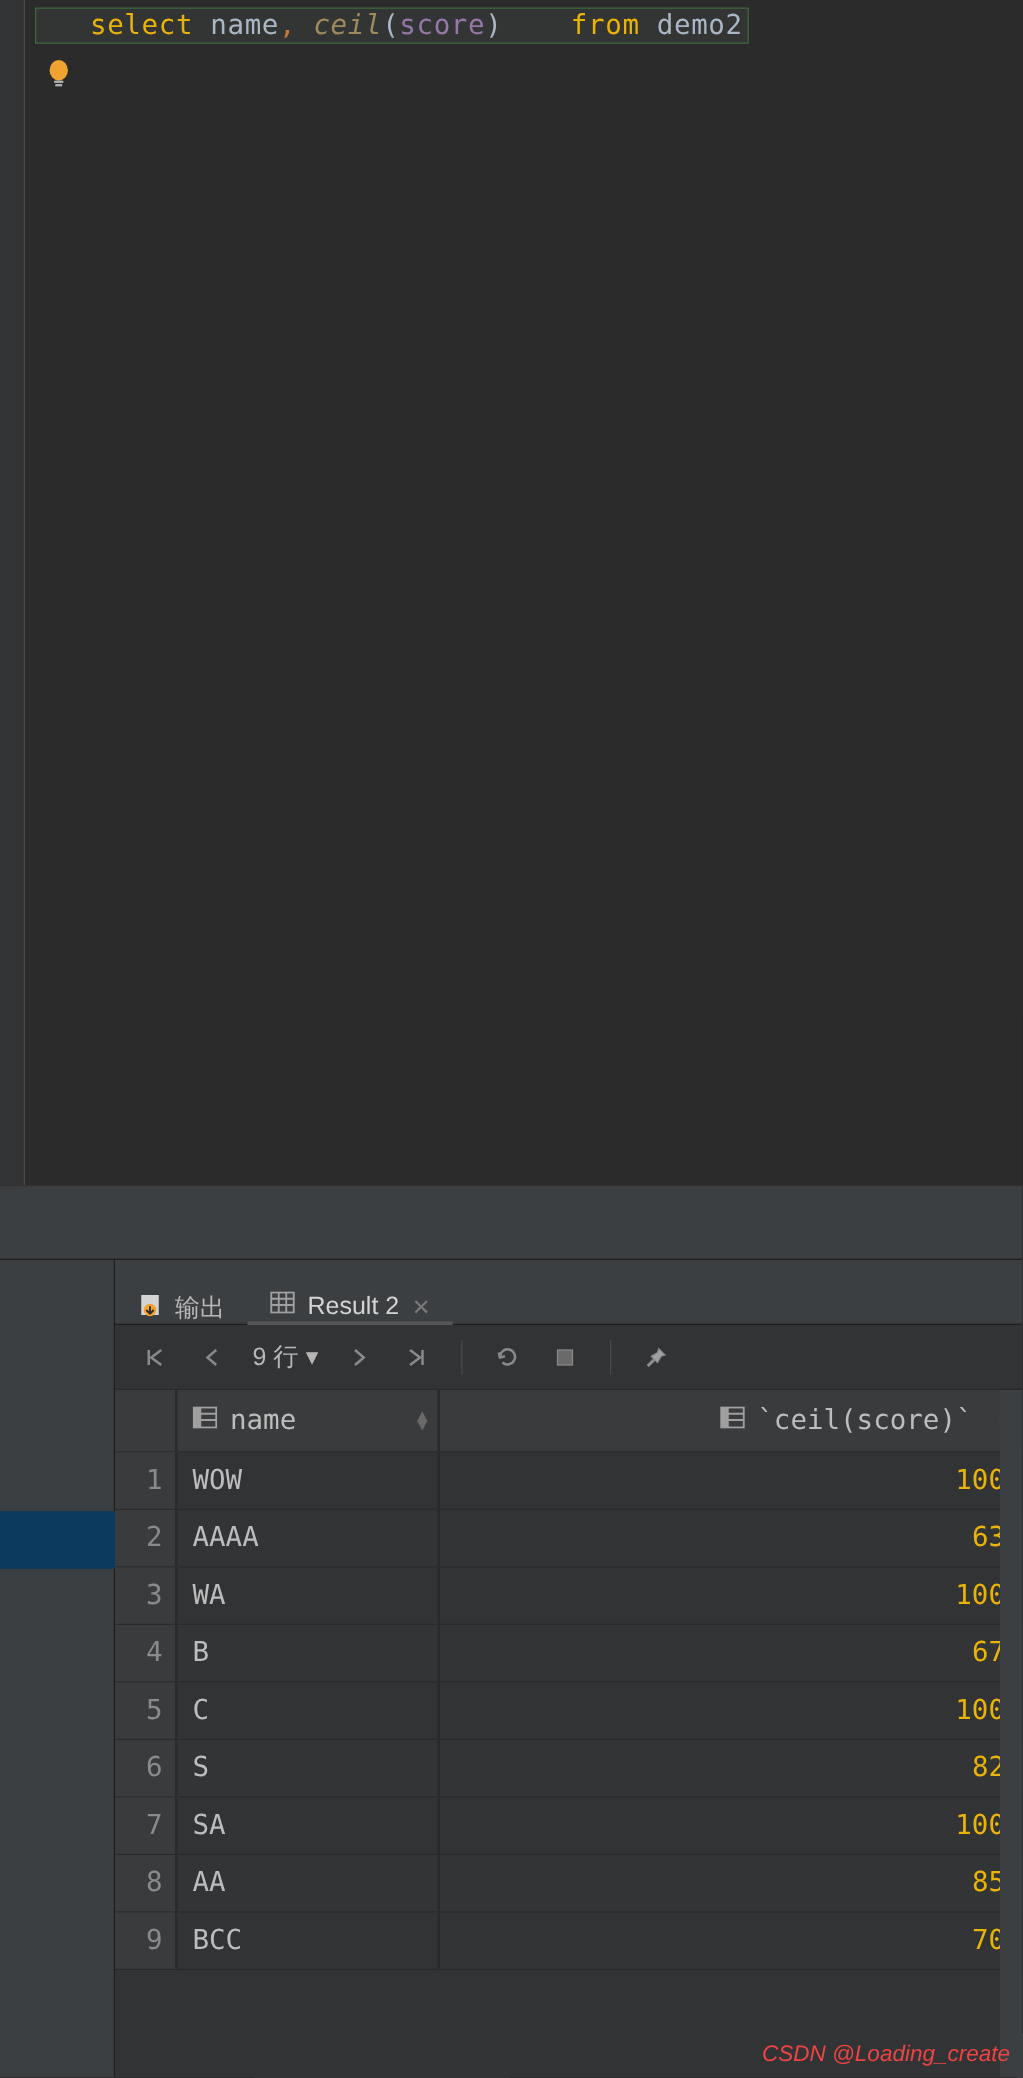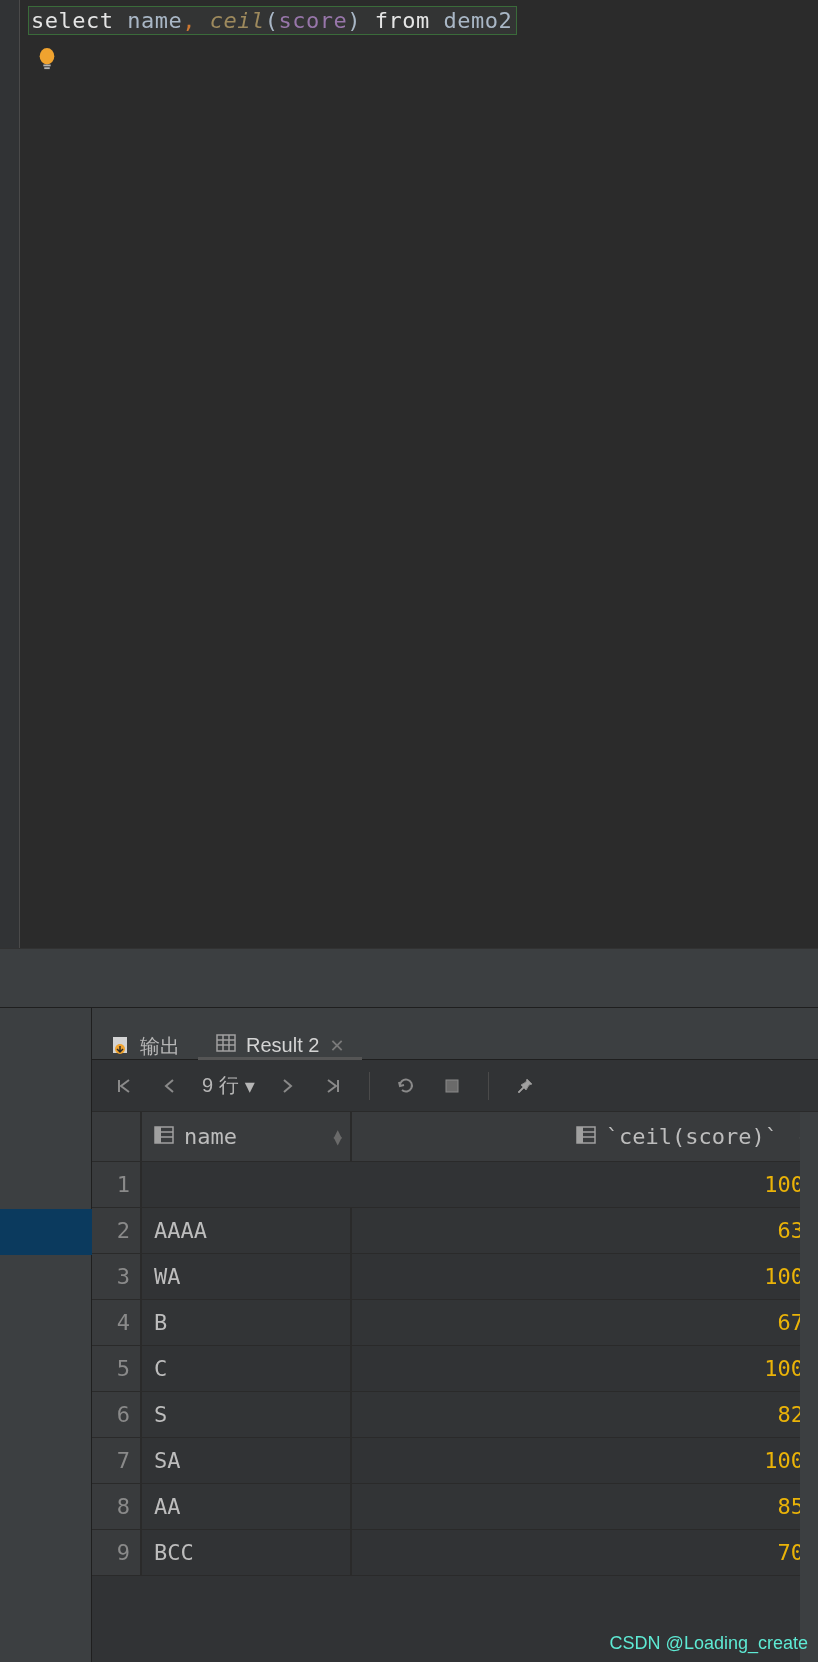--- a/index.html
+++ b/index.html
@@ -28,21 +28,21 @@
   position: absolute;
   left: 28px;
   top: 6px;
   font-size: 22px;
   letter-spacing: 0.5px;
   white-space: pre;
   border: 1px solid #3a6b3a;
   padding: 1px 4px 1px 2px;
   background: #333434;
 }
-.tk-kw { color: #e5e5e5; }
+.tk-kw { color: #eab308; margin-left: 41px; }
 .tk-id { color: #a9b7c6; }
 .tk-fn { color: #9e8a5d; font-style: italic; }
 .tk-paren { color: #a9b7c6; }
 .tk-arg { color: #9876aa; }
 .tk-tbl { color: #a9b7c6; }
 .tk-comma { color: #cc7832; }
 .bulb {
   position: absolute;
   left: 36px;
   top: 46px;
@@ -165,23 +165,24 @@
   padding: 0 12px;
   font-size: 22px;
   border-right: 2px solid #2a2a2a;
 }
 .cell.name { flex: 0 0 210px; color: #bdbdbd; }
 .cell.num  { flex: 1; justify-content: flex-end; color: #eab308; }
 .col-icon svg { width: 20px; height: 18px; }
 .watermark {
   position: absolute;
   right: 10px; bottom: 8px;
-  color: #5eead4;
+  color: #ef4444;
   font-size: 18px;
   font-family: sans-serif;
+  font-style: italic;
 }
 .scrollbar-track {
   position: absolute;
   right: 0; top: 104px; bottom: 0;
   width: 18px;
   background: #3c3f41;
 }
 </style>
 </head>
 <body>
@@ -300,20 +301,21 @@
                 <line x1="1" y1="11" x2="19" y2="11" stroke="#a0a0a0" stroke-width="1.5"></line>
               </svg></span>
           <span>`ceil(score)`</span>
         </div>
         <span class="sort">▲<br>▼</span>
       </div>
     </div>
     <div id="rows-container">
         <div class="data-row">
           <div class="rownum-col">1</div>
+          <div class="cell name">WOW</div>
           <div class="cell num">100</div>
         </div>
         <div class="data-row">
           <div class="rownum-col">2</div>
           <div class="cell name">AAAA</div>
           <div class="cell num">63</div>
         </div>
         <div class="data-row">
           <div class="rownum-col">3</div>
           <div class="cell name">WA</div>

